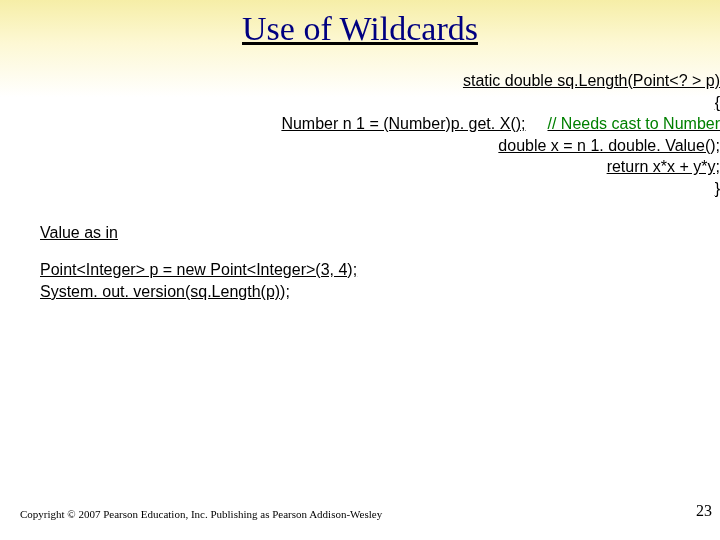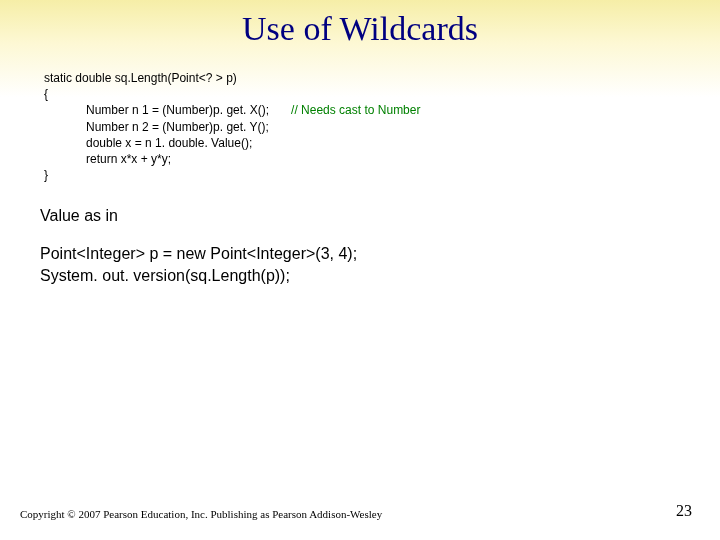--- a/index.html
+++ b/index.html
@@ -14,41 +14,43 @@
   .slide {
     width: 720px;
     height: 540px;
     position: relative;
     background: linear-gradient(to bottom,
        #f6eea7 0%,
        #fdf8d4 8%,
        #ffffff 18%,
        #ffffff 100%);
     box-sizing: border-box;
+    text-decoration: underline;
   }
   .title {
     text-align: center;
     font-size: 34px;
     color: #000080;
     padding-top: 10px;
     font-weight: normal;
     font-family: "Times New Roman", Times, serif;
   }
   .intro {
     font-size: 16px;
     color: #000;
     margin: 14px 36px 0 36px;
     line-height: 1.15;
   }
   .u { text-decoration: underline; }
   .code {
-    font-size: 12px;
+    font-size: 16px;
     color: #000;
     margin: 22px 0 0 44px;
     line-height: 1.35;
+    text-align: right;
   }
   .indent { margin-left: 42px; }
   .comment {
     color: #008000;
     margin-left: 22px;
   }
   .afterblock {
     font-size: 16px;
     margin: 22px 0 0 40px;
     line-height: 1.35;
@@ -56,42 +58,41 @@
   .footer {
     position: absolute;
     left: 20px;
     bottom: 20px;
     font-size: 11px;
     font-family: "Times New Roman", Times, serif;
     color: #000;
   }
   .pagenum {
     position: absolute;
-    right: 28px;
+    right: 8px;
     bottom: 20px;
     font-size: 16px;
     font-family: "Times New Roman", Times, serif;
     color: #000;
   }
 </style>
 </head>
 <body>
 
 <div class="slide">
 
   <div class="title">Use of Wildcards</div>
 
 
   <div class="code">
     <div>static double sq.Length(Point&lt;? &gt; p)</div>
     <div>{</div>
     <div class="indent">
       <span>Number n 1 = (Number)p. get. X();</span><span class="comment">// Needs cast to Number</span>
     </div>
-    <div class="indent">Number n 2 = (Number)p. get. Y();</div>
     <div class="indent">double x = n 1. double. Value();</div>
     <div class="indent">return x*x + y*y;</div>
     <div>}</div>
   </div>
 
   <div class="afterblock">
     <div>Value as in</div>
     <div style="height:16px"></div>
     <div>Point&lt;Integer&gt; p = new Point&lt;Integer&gt;(3, 4);</div>
     <div>System. out. version(sq.Length(p));</div>

